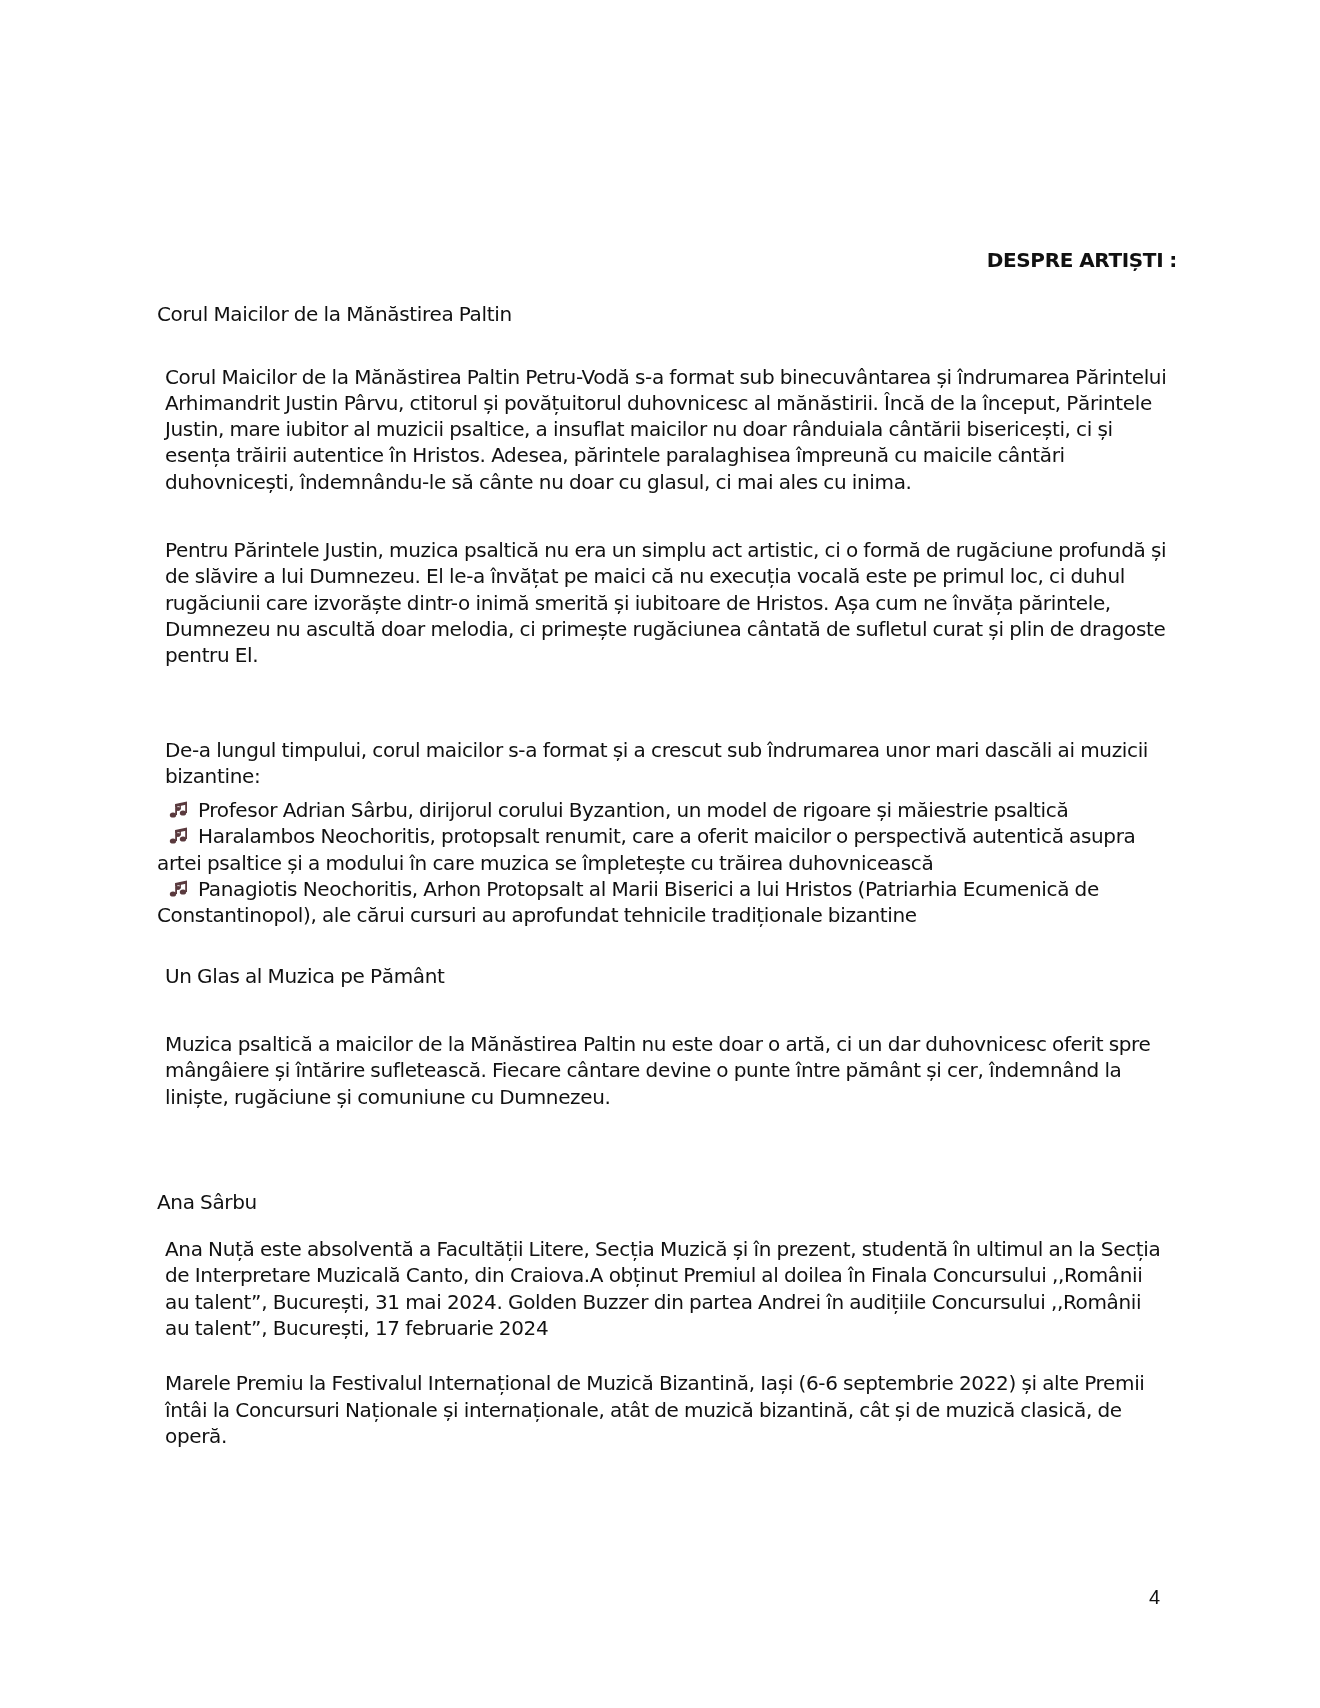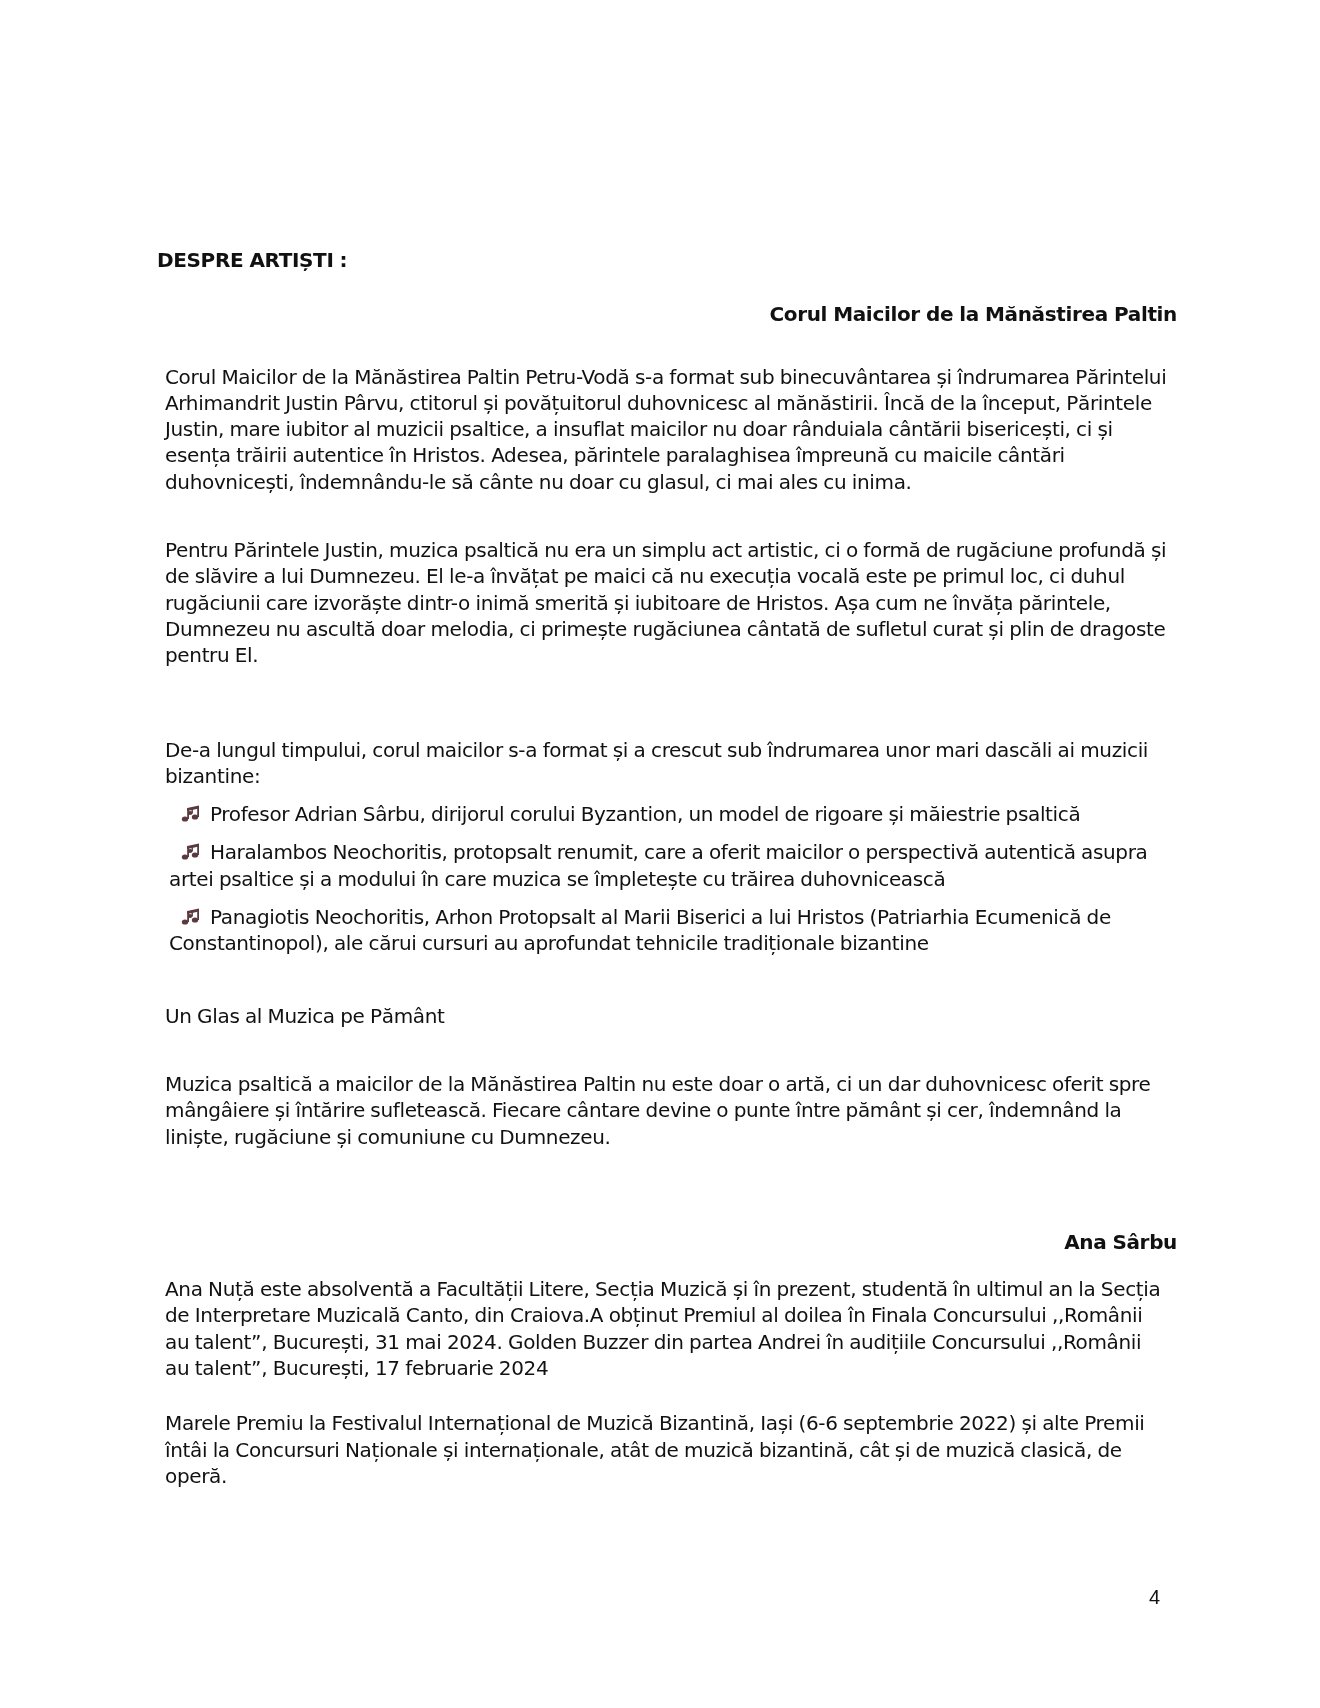--- a/index.html
+++ b/index.html
@@ -22,37 +22,37 @@
       width: 1020px;
       font-size: 20px;
       line-height: 26.3px;
       letter-spacing: -0.35px;
       word-spacing: -0.5px;
     }
     .section-title {
       font-weight: bold;
       margin: 0;
       font-size: 20px;
+      text-align: right;
     }
     .subheading {
-      font-weight: bold;
+      font-weight: normal;
       margin: 0;
       font-size: 20px;
-      text-align: right;
     }
     p {
       margin: 8px;
     }
     .gap-main { height: 28px; }
     .gap-para { height: 26px; }
     .gap-large { height: 71px; }
     .gap-small { height: 13px; }
     .bullet {
       display: block;
-      margin: 12px;
+      margin: 0;
     }
     .note-icon {
       display: inline-block;
       width: 22px;
       height: 18px;
       margin-left: 12px;
       margin-right: 7px;
       vertical-align: -2px;
     }
     .page-number {

